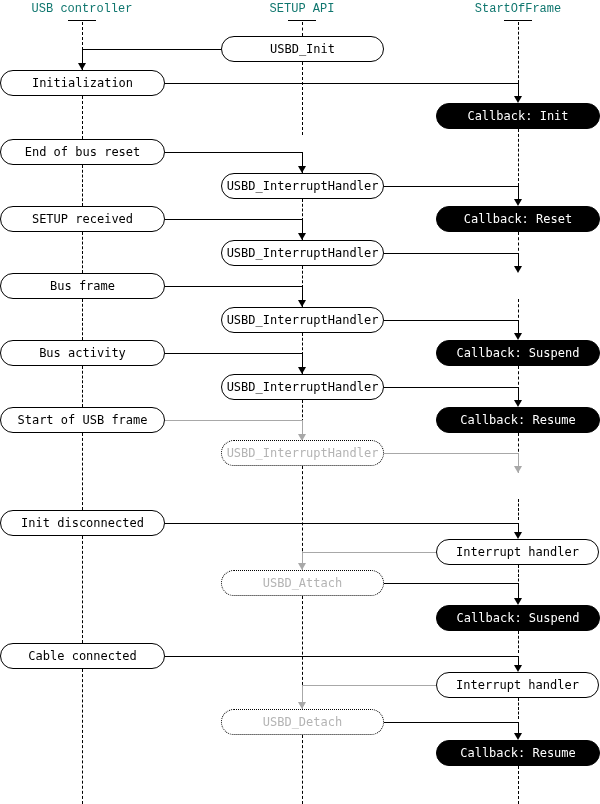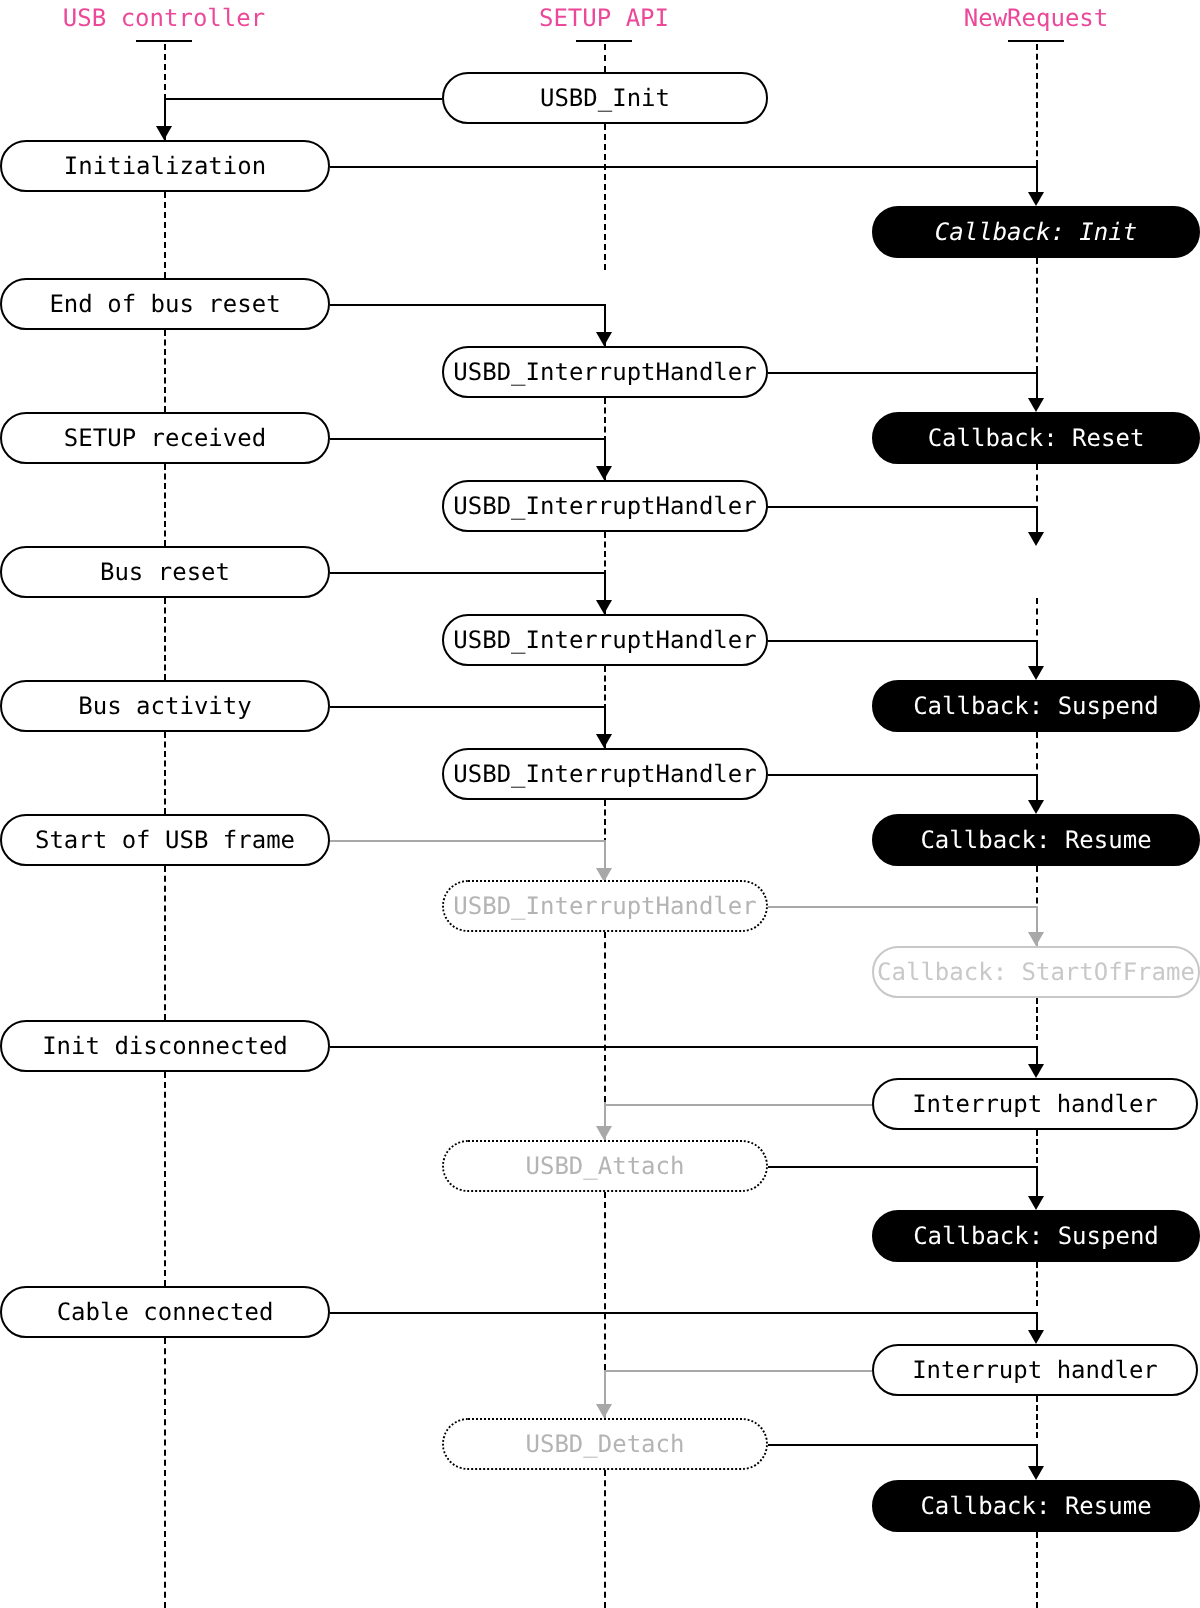--- a/index.html
+++ b/index.html
@@ -16,23 +16,24 @@
     height: 804px;
     background: #ffffff;
     overflow: hidden;
   }
 
   
   .col-header {
     position: absolute;
     text-align: center;
     font-size: 12px;
-    color: #ec4899;
+    color: #0f766e;
     white-space: nowrap;
     line-height: 14px;
+    font-family: Liberation Mono, monospace;
   }
   .col-tick {
     position: absolute;
     height: 0;
     border-top: 1px solid #000;
   }
 
   
   .lifeline {
     position: absolute;
@@ -108,21 +109,21 @@
     <span>USB controller</span>
   </div>
   <div class="col-tick" style="left:68px; top:20px; width:28px;"></div>
 
   <div class="col-header" style="left:242px; top:2px; width:120px;">
     <span>SETUP API</span>
   </div>
   <div class="col-tick" style="left:288px; top:20px; width:28px;"></div>
 
   <div class="col-header" style="left:458px; top:2px; width:120px;">
-    <span>NewRequest</span>
+    <span>StartOfFrame</span>
   </div>
   <div class="col-tick" style="left:504px; top:20px; width:28px;"></div>
 
   <div class="lifeline" style="left:82px; top:22px;  height:48px;"></div>
   <div class="lifeline" style="left:82px; top:96px;  height:43px;"></div>
   <div class="lifeline" style="left:82px; top:165px; height:41px;"></div>
   <div class="lifeline" style="left:82px; top:232px; height:41px;"></div>
   <div class="lifeline" style="left:82px; top:299px; height:41px;"></div>
   <div class="lifeline" style="left:82px; top:366px; height:41px;"></div>
   <div class="lifeline" style="left:82px; top:433px; height:77px;"></div>
@@ -228,50 +229,49 @@
   <div class="arrow gray" style="left:298px; top:702px;"></div>
 
   <div class="hline" style="left:384px; top:722px; width:134px;"></div>
   <div class="vline" style="left:518px; top:722px; height:11px;"></div>
   <div class="arrow" style="left:514px; top:733px;"></div>
 
   <div class="box" style="left:221px; top:36px; width:163px;">USBD_Init</div>
 
   <div class="box" style="left:0px; top:70px; width:165px;">Initialization</div>
 
-  <div class="box black" style="left:436px; top:103px; width:164px;font-style:italic;">Callback: Init</div>
+  <div class="box black" style="left:436px; top:103px; width:164px;">Callback: Init</div>
 
   <div class="box" style="left:0px; top:139px; width:165px;">End of bus reset</div>
 
   <div class="box" style="left:221px; top:173px; width:163px;">USBD_InterruptHandler</div>
 
   <div class="box" style="left:0px; top:206px; width:165px;">SETUP received</div>
 
   <div class="box black" style="left:436px; top:206px; width:164px;">Callback: Reset</div>
 
   <div class="box" style="left:221px; top:240px; width:163px;">USBD_InterruptHandler</div>
 
-  <div class="box" style="left:0px; top:273px; width:165px;">Bus reset</div>
+  <div class="box" style="left:0px; top:273px; width:165px;">Bus frame</div>
 
 
   <div class="box" style="left:221px; top:307px; width:163px;">USBD_InterruptHandler</div>
 
   <div class="box" style="left:0px; top:340px; width:165px;">Bus activity</div>
 
   <div class="box black" style="left:436px; top:340px; width:164px;">Callback: Suspend</div>
 
   <div class="box" style="left:221px; top:374px; width:163px;">USBD_InterruptHandler</div>
 
   <div class="box" style="left:0px; top:407px; width:165px;">Start of USB frame</div>
 
   <div class="box black" style="left:436px; top:407px; width:164px;">Callback: Resume</div>
 
   <div class="box ghost" style="left:221px; top:440px; width:163px;">USBD_InterruptHandler</div>
 
-  <div class="box ghost-solid" style="left:436px; top:473px; width:164px;">Callback: StartOfFrame</div>
 
   <div class="box" style="left:0px; top:510px; width:165px;">Init disconnected</div>
 
   <div class="box" style="left:436px; top:539px; width:163px;">Interrupt handler</div>
 
   <div class="box ghost" style="left:221px; top:570px; width:163px;">USBD_Attach</div>
 
   <div class="box black" style="left:436px; top:605px; width:164px;">Callback: Suspend</div>
 
   <div class="box" style="left:0px; top:643px; width:165px;">Cable connected</div>

